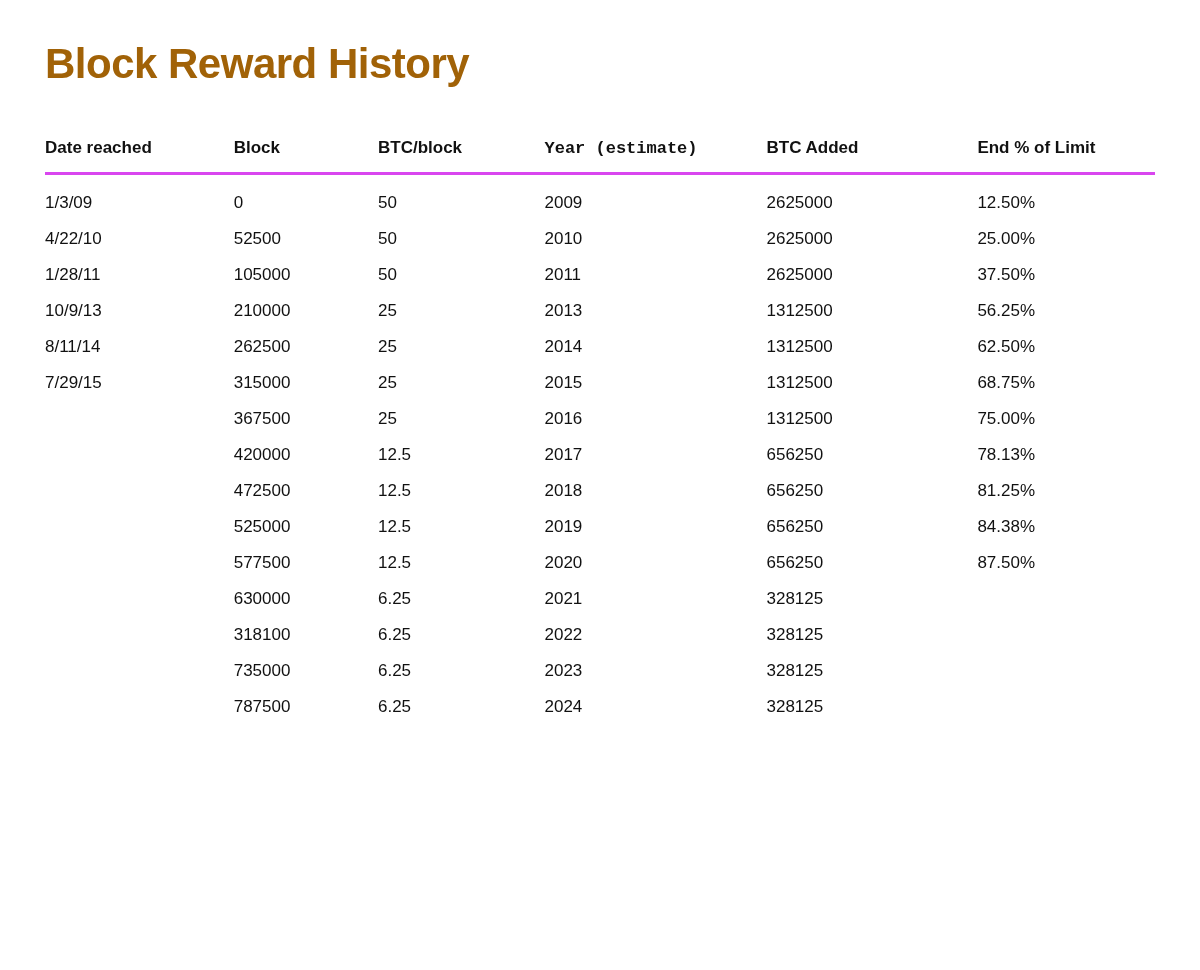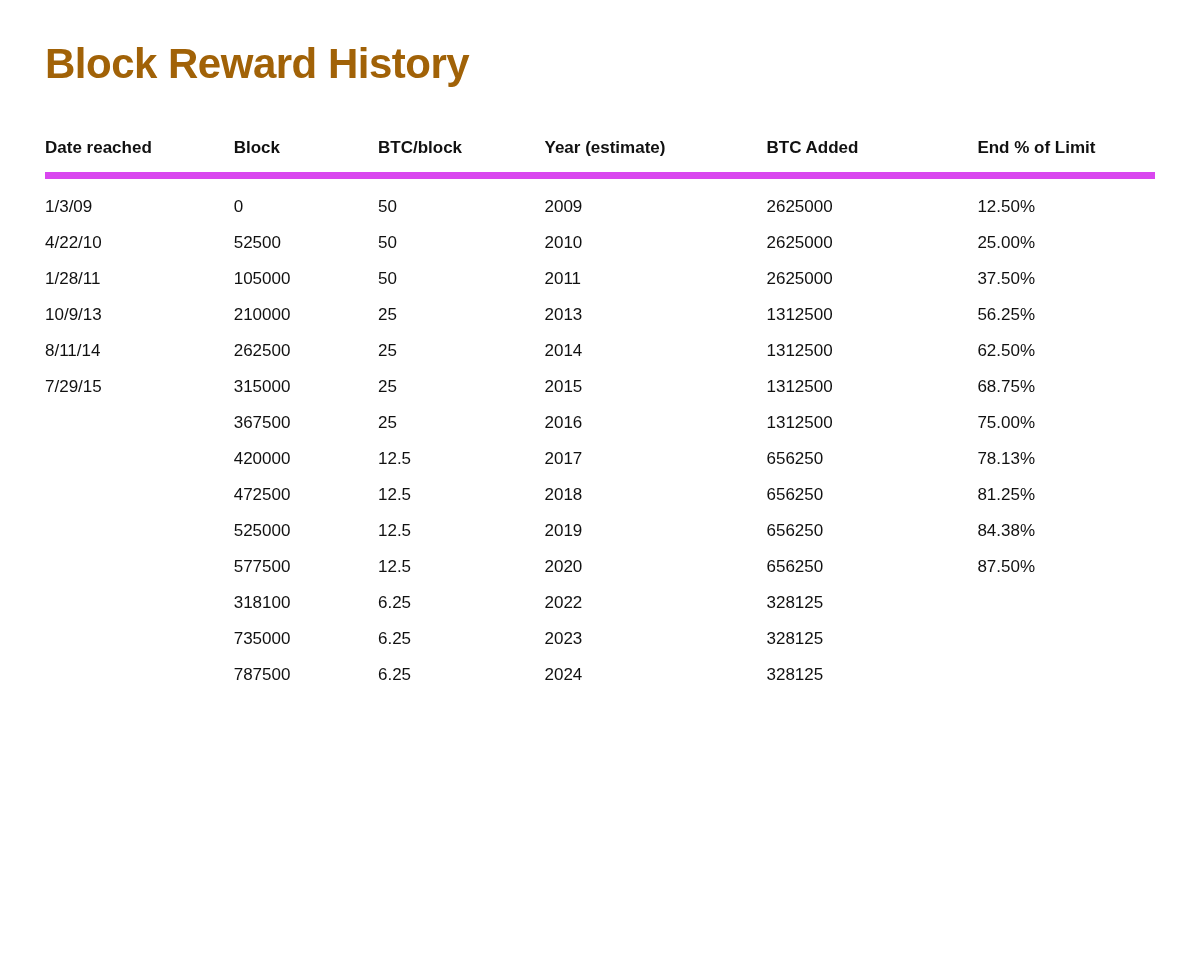--- a/index.html
+++ b/index.html
@@ -24,35 +24,35 @@
       margin-bottom: 40px;
       letter-spacing: -0.5px;
     }
 
     table {
       width: 100%;
       border-collapse: collapse;
     }
 
     thead tr {
-      border-bottom: 7px solid #d946ef;
+      border-bottom: 3px solid #d946ef;
     }
 
     th {
       font-size: 17px;
       font-weight: 800;
       color: #111111;
       text-align: left;
       padding: 10px 0 14px 0;
     }
 
     th:nth-child(1) { width: 170px; }
     th:nth-child(2) { width: 130px; }
     th:nth-child(3) { width: 150px; }
-    th:nth-child(4) { width: 200px; }
+    th:nth-child(4) { width: 200px; font-family: Liberation Mono, monospace; }
     th:nth-child(5) { width: 190px; }
     th:nth-child(6) { width: 160px; }
 
     tbody tr {
       border: none;
     }
 
     td {
       font-size: 17px;
       color: #111111;
@@ -164,20 +164,28 @@
       <tr>
         <td></td>
         <td>577500</td>
         <td>12.5</td>
         <td>2020</td>
         <td>656250</td>
         <td>87.50%</td>
       </tr>
       <tr>
         <td></td>
+        <td>630000</td>
+        <td>6.25</td>
+        <td>2021</td>
+        <td>328125</td>
+        <td></td>
+      </tr>
+      <tr>
+        <td></td>
         <td>318100</td>
         <td>6.25</td>
         <td>2022</td>
         <td>328125</td>
         <td></td>
       </tr>
       <tr>
         <td></td>
         <td>735000</td>
         <td>6.25</td>

